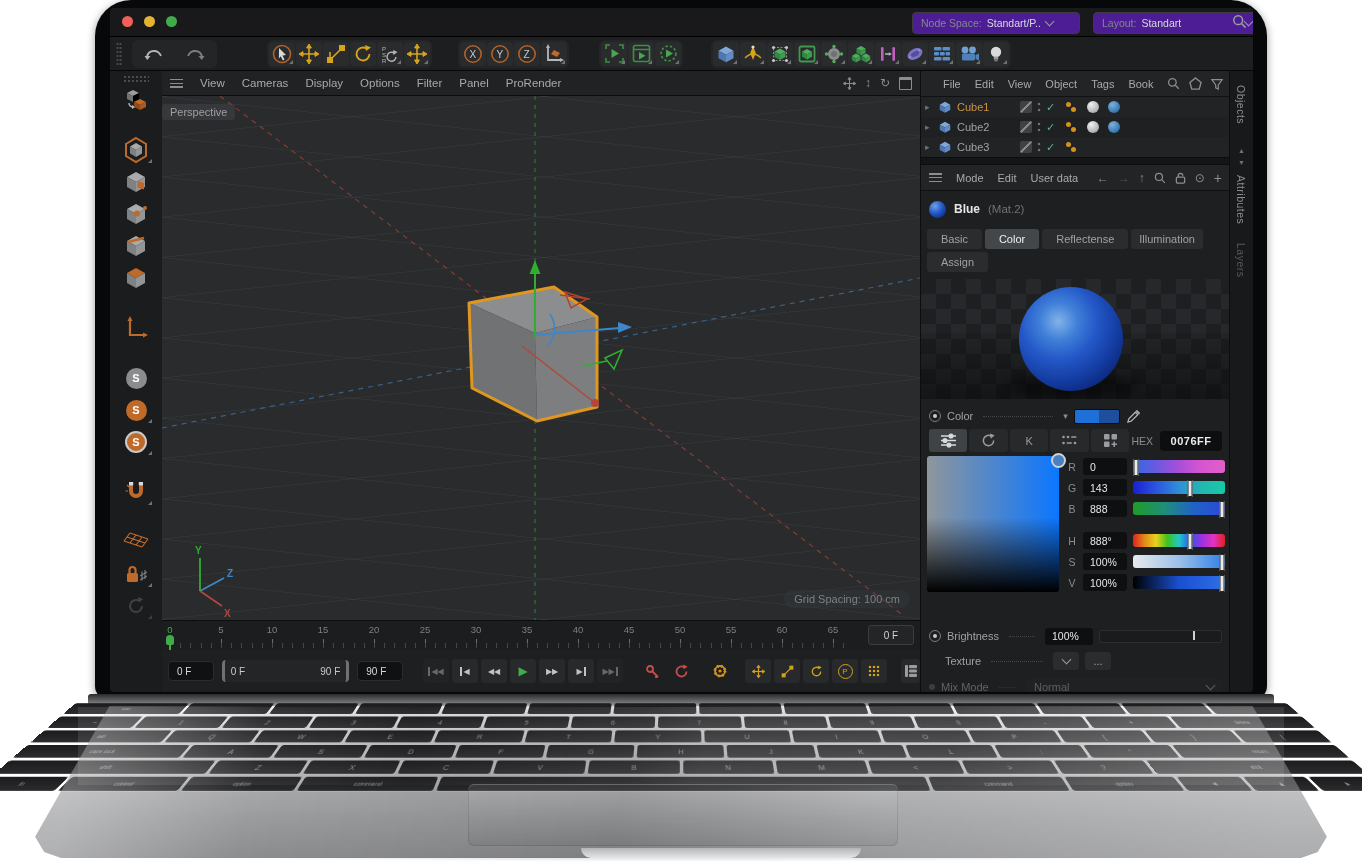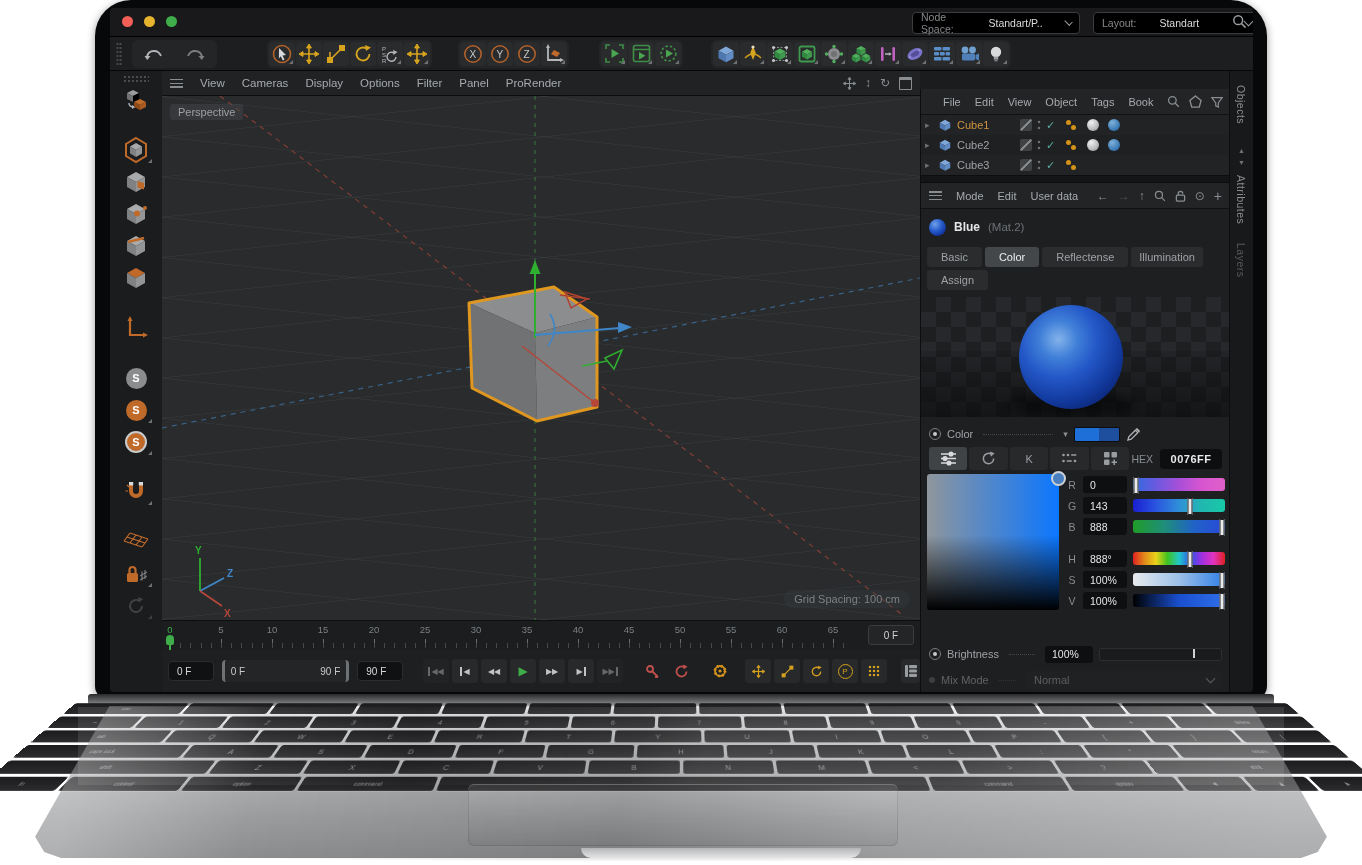--- a/index.html
+++ b/index.html
@@ -27,21 +27,21 @@
     background:linear-gradient(180deg,rgba(255,255,255,.10),rgba(0,0,0,.06));
     box-shadow:inset 0 0 0 1px rgba(0,0,0,.10), inset 0 1px 0 rgba(255,255,255,.25);}
   #notch{left:581px;top:848px;width:280px;height:10px;background:linear-gradient(180deg,#b4b5b7,#e4e5e7);border-radius:0 0 14px 14px;}
   
   #ui{left:110px;top:8px;width:1143px;height:684px;background:#1b1c1e;overflow:hidden;border-radius:4px;font-size:11px;color:#a7aaad;}
   
   #titlebar{left:0;top:0;width:1143px;height:28px;background:#19191b;border-bottom:1px solid #000;}
   .tl{width:11px;height:11px;border-radius:50%;display:inline-block;margin-right:8px;}
   #tl-wrap{position:absolute;left:12px;top:8px;}
   #win-title{position:absolute;left:0;right:0;top:7px;text-align:center;color:#c9cbce;font-size:12px;}
-  .tb-drop{position:absolute;top:4px;height:20px;border:1px solid #3a3c3e;border-radius:4px;display:flex;align-items:center;padding:0 8px;gap:23px;background:#000000;}
+  .tb-drop{position:absolute;top:4px;height:20px;border:1px solid #3a3c3e;border-radius:4px;display:flex;align-items:center;padding:0 8px;gap:5px;background:#4c1d95;}
   .tb-drop .lab{color:#85888b;font-size:10.5px;}
   .tb-drop .val{color:#d8dadc;font-size:10.5px;}
   .chev{width:6px;height:6px;border-left:1.5px solid #9a9da0;border-bottom:1.5px solid #9a9da0;transform:rotate(-45deg);margin-top:-3px;}
   
   #toolbar{left:0;top:29px;width:1143px;height:33px;background:#1d1e20;border-bottom:1px solid #070708;display:flex;align-items:center;}
   .tgroup{display:flex;gap:1px;background:#242527;border-radius:6px;padding:2px;height:28px;box-sizing:border-box;align-items:center;}
   .tbtn{width:26px;height:24px;border-radius:4px;display:flex;align-items:center;justify-content:center;position:relative;background:#2a2b2d;}
   .tbtn.flat{background:transparent;}
   .sub::after{content:"";position:absolute;right:2px;bottom:2px;border-left:4px solid transparent;border-bottom:4px solid #6f7275;}
   .dots-v{width:6px;height:24px;margin:0 4px 0 6px;background:radial-gradient(circle,#4a4c4e 1px,transparent 1.2px);background-size:3px 4px;}
@@ -51,41 +51,41 @@
   .sgap{height:16px;}
   .scircle{width:21px;height:21px;border-radius:50%;display:flex;align-items:center;justify-content:center;color:#fff;font-weight:bold;font-size:11px;}
   #sb-dots{width:26px;height:8px;margin:4px auto 2px;background:radial-gradient(circle,#4a4c4e 1px,transparent 1.2px);background-size:4px 4px;}
   #vp-menu{left:52px;top:63px;width:758px;height:25px;background:#202224;border-bottom:1px solid #0c0d0e;display:flex;align-items:center;gap:17px;padding-left:8px;box-sizing:border-box;color:#a7aaad;}
   #vp-menu .mi{font-size:11.5px;}
   #vp-menu-icons{position:absolute;right:8px;display:flex;gap:9px;color:#8a8d90;align-items:center;}
   #canvas{left:52px;top:88px;width:758px;height:524px;overflow:hidden;
     background-color:#292b2d;
     background-image:repeating-linear-gradient(6deg,rgba(190,200,210,.05) 0 1px,transparent 1px 40px),
                      repeating-linear-gradient(174deg,rgba(190,200,210,.05) 0 1px,transparent 1px 40px);}
-  #persp-pill{position:absolute;left:8px;top:8px;background:rgba(72,74,77,.45);border-radius:3px;padding:2px 8px;color:#9da0a3;font-size:11px;}
+  #persp-pill{position:absolute;left:0;top:8px;background:rgba(72,74,77,.45);border-radius:3px;padding:2px 8px;color:#9da0a3;font-size:11px;}
   #gridspacing{position:absolute;right:10px;bottom:12px;background:rgba(58,60,63,.35);border-radius:9px;padding:3px 10px;color:#7d8084;font-size:11px;}
   
   #ruler{left:52px;top:612px;width:758px;height:30px;background:#1b1d1f;border-top:1px solid #0c0d0e;}
   .tick-label{position:absolute;top:3px;font-size:9.5px;color:#7d8083;transform:translateX(-50%);}
   .tick-label.zero{color:#3fae4a;}
   #ticks-minor{position:absolute;left:8px;top:22px;width:676px;height:5px;background:repeating-linear-gradient(90deg,#45484b 0 1px,transparent 1px 10.2px);}
   #ticks-major{position:absolute;left:8px;top:18px;width:676px;height:9px;background:repeating-linear-gradient(90deg,#6a6d70 0 1px,transparent 1px 51px);}
   #playhead{position:absolute;left:4px;top:14px;width:9px;height:15px;}
   #playhead .pin{width:8px;height:10px;background:#3fae4a;border-radius:4px 4px 2px 2px;}
   #playhead .stem{width:2px;height:6px;background:#3fae4a;margin-left:3px;}
   #cur-frame{position:absolute;right:6px;top:4px;width:44px;height:18px;background:#232527;border:1px solid #3a3c3e;border-radius:3px;color:#d0d2d4;font-size:10px;display:flex;align-items:center;justify-content:center;}
   #transport{left:52px;top:642px;width:758px;height:42px;background:#1d1f21;display:flex;align-items:center;}
   .fld{background:#101113;border:1px solid #2a2c2e;border-radius:4px;color:#d8dadc;font-size:10px;height:20px;display:flex;align-items:center;padding:0 8px;box-sizing:border-box;}
   #range-box{width:168px;height:22px;background:#232527;border-radius:4px;display:flex;align-items:center;justify-content:space-between;padding:0 6px;box-sizing:border-box;color:#c8cacc;font-size:10px;border-left:3px solid #6f7275;border-right:3px solid #6f7275;}
   .pbtn{width:26px;height:24px;background:#27292b;border-radius:3px;display:flex;align-items:center;justify-content:center;gap:1px;color:#c0c3c6;font-size:8px;}
   .pbtn .bar{width:2px;height:9px;background:#c0c3c6;}
   .pbtn.dim{opacity:.45;}
   .pbtn.play{color:#3fae4a;font-size:12px;}
   
-  #rp{left:810px;top:81px;width:309px;height:621px;background:#1d1f21;border-left:1px solid #0c0d0e;}
+  #rp{left:810px;top:63px;width:309px;height:621px;background:#1d1f21;border-left:1px solid #0c0d0e;}
   .pmenu{height:25px;background:#222426;border-bottom:1px solid #101113;display:flex;align-items:center;gap:14px;padding:0 8px;color:#a7aaad;}
   .pmenu .micons{margin-left:auto;display:flex;gap:9px;align-items:center;color:#8a8d90;}
   .burger{width:13px;height:9px;background:linear-gradient(#8a8d90 0 1.5px,transparent 1.5px 3.75px,#8a8d90 3.75px 5.25px,transparent 5.25px 7.5px,#8a8d90 7.5px 9px);}
   .om-row{height:20px;display:flex;align-items:center;gap:5px;padding:0 4px;}
   .om-row:nth-child(odd){background:#212325;}
   .om-row:nth-child(even){background:#1e2022;}
   .om-name{font-size:11px;color:#9fa2a5;width:58px;}
   .om-name.sel{color:#cf9340;}
   .tog{width:12px;height:12px;border-radius:2px;background:linear-gradient(135deg,#3f4143 45%,#85888b 45% 55%,#3f4143 55%);}
   .ddots{width:4px;height:12px;background:radial-gradient(circle,#6f7275 1.4px,transparent 1.6px);background-size:4px 6px;}
@@ -997,39 +997,39 @@
 
     <div class="prow" style="margin-top:20px;height:20px">
       <span class="radio"></span>
       <span class="plabel">Brightness</span>
       <span class="leader" style="max-width:26px"></span>
       <span class="chfld" style="width:48px">100%</span>
       <span class="track" style="flex:1;--hp:77%">
           <span class="th"></span>
         </span>
     </div>
-    <div class="prow dim" style="margin-top:6px;height:20px">
-      <span class="dot-gray"></span>
-      <span class="plabel">Mix Mode</span>
-      <span class="leader" style="max-width:34px"></span>
-      <span id="mixdrop">
-        <span>Normal</span>
-        <span class="chev"></span>
-      </span>
-    </div>
     <div class="prow" style="margin-top:5px;height:20px">
       <span style="width:10px"></span>
       <span class="plabel">Texture</span>
       <span class="leader" style="max-width:52px"></span>
       <span class="sqbtn">
           <span class="chev"></span>
         </span>
       <span class="sqbtn">...</span>
       <span style="flex:1"></span>
     </div>
+    <div class="prow dim" style="margin-top:6px;height:20px">
+      <span class="dot-gray"></span>
+      <span class="plabel">Mix Mode</span>
+      <span class="leader" style="max-width:34px"></span>
+      <span id="mixdrop">
+        <span>Normal</span>
+        <span class="chev"></span>
+      </span>
+    </div>
 
   </div>
 
   <div class="abs" id="strip">
     <div class="vtab" style="top:14px">Objects</div>
     <div class="mini-arrow" style="top:76px">▲</div>
     <div class="mini-arrow" style="top:88px">▼</div>
     <div class="vtab" style="top:104px">Attributes</div>
     <div class="vtab dimmed" style="top:172px">Layers</div>
   </div>

